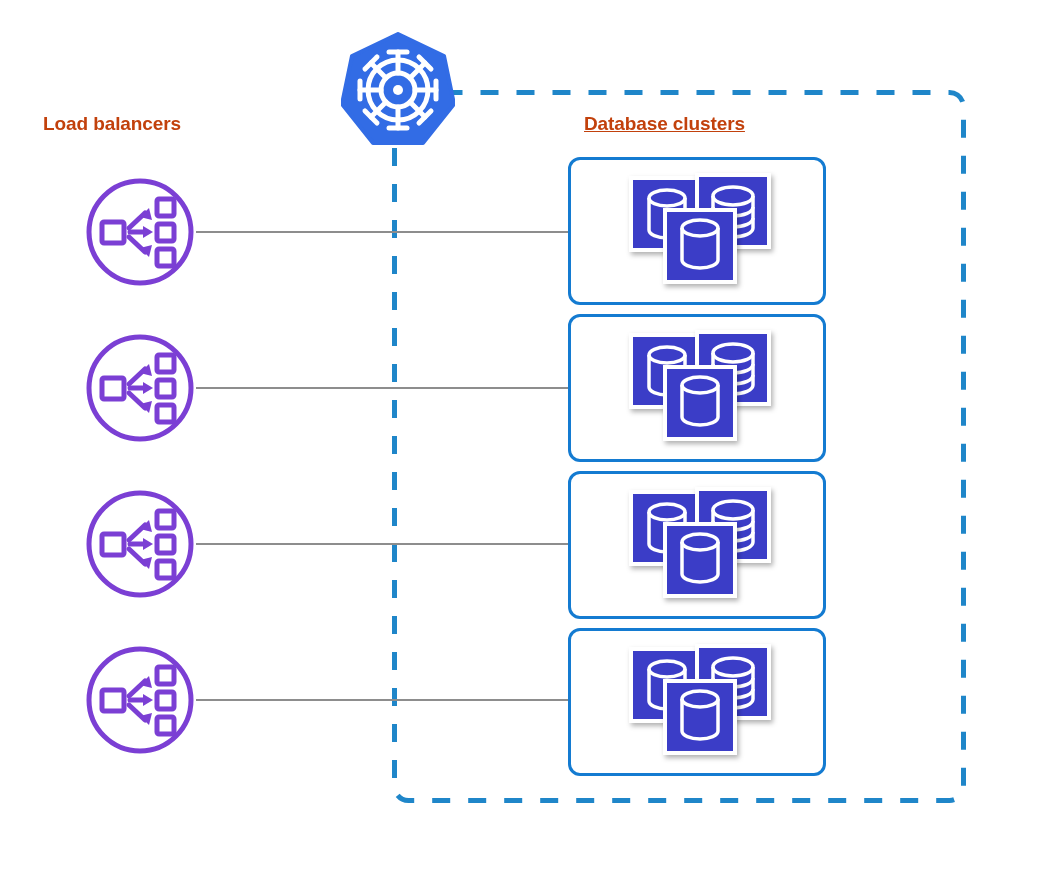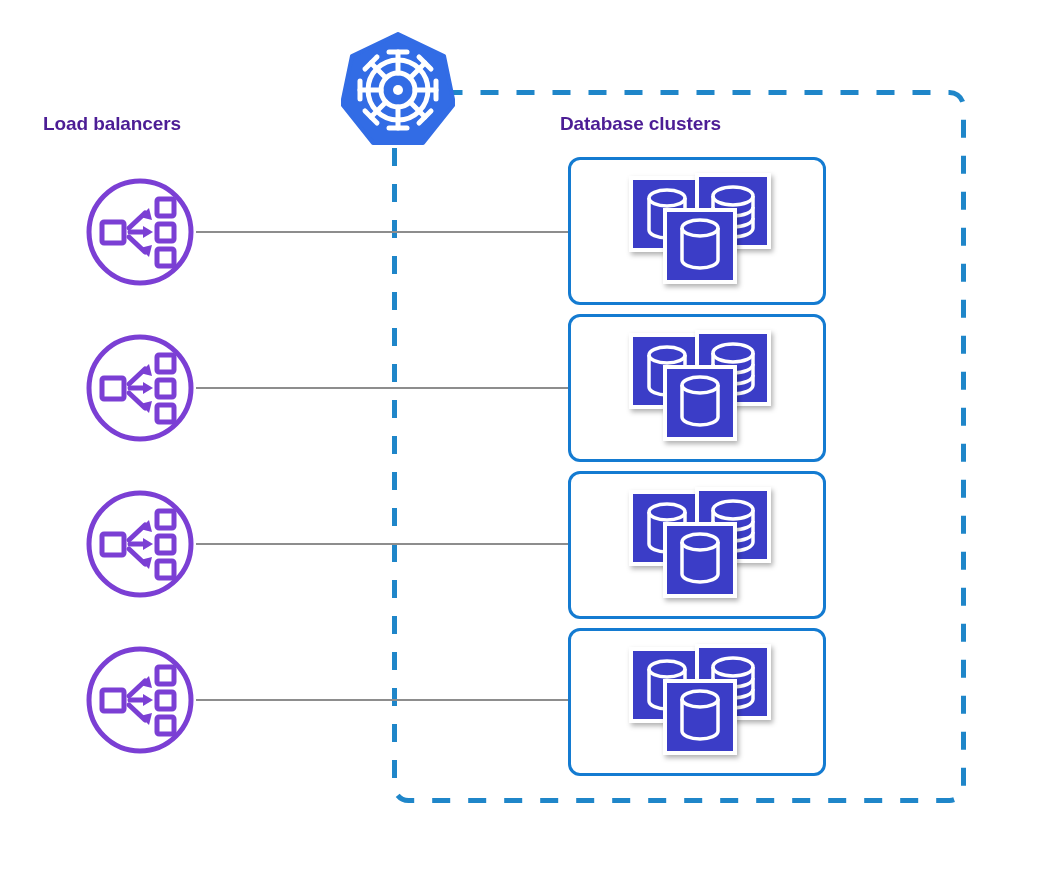--- a/index.html
+++ b/index.html
@@ -17,26 +17,26 @@
     background: #ffffff;
     overflow: hidden;
   }
 
   
   .group-label {
     position: absolute;
     font-family: "Liberation Sans", sans-serif;
     font-weight: bold;
     font-size: 19px;
-    color: #4c1d95;
+    color: #c2410c;
     letter-spacing: -0.1px;
     white-space: nowrap;
   }
   #label-load-balancers { left: 43px; top: 113px; }
-  #label-database-clusters { left: 560px; top: 113px; }
+  #label-database-clusters { left: 584px; top: 113px; text-decoration: underline; }
 
   
   #k8s-boundary {
     position: absolute;
     left: 392px;
     top: 90px;
     width: 574px;
     height: 713px;
   }
   #k8s-boundary svg { display: block; overflow: visible; }

